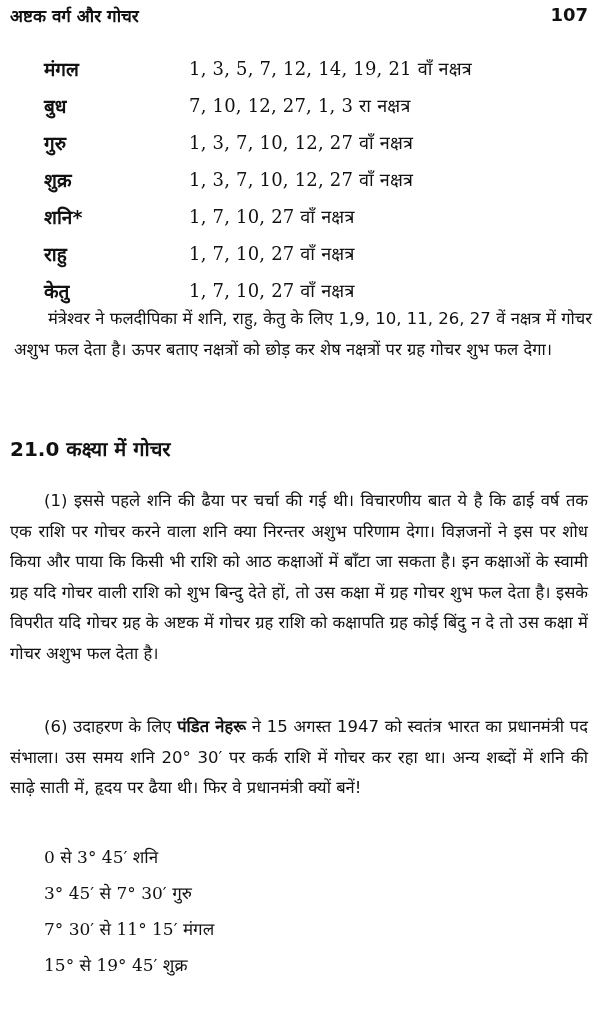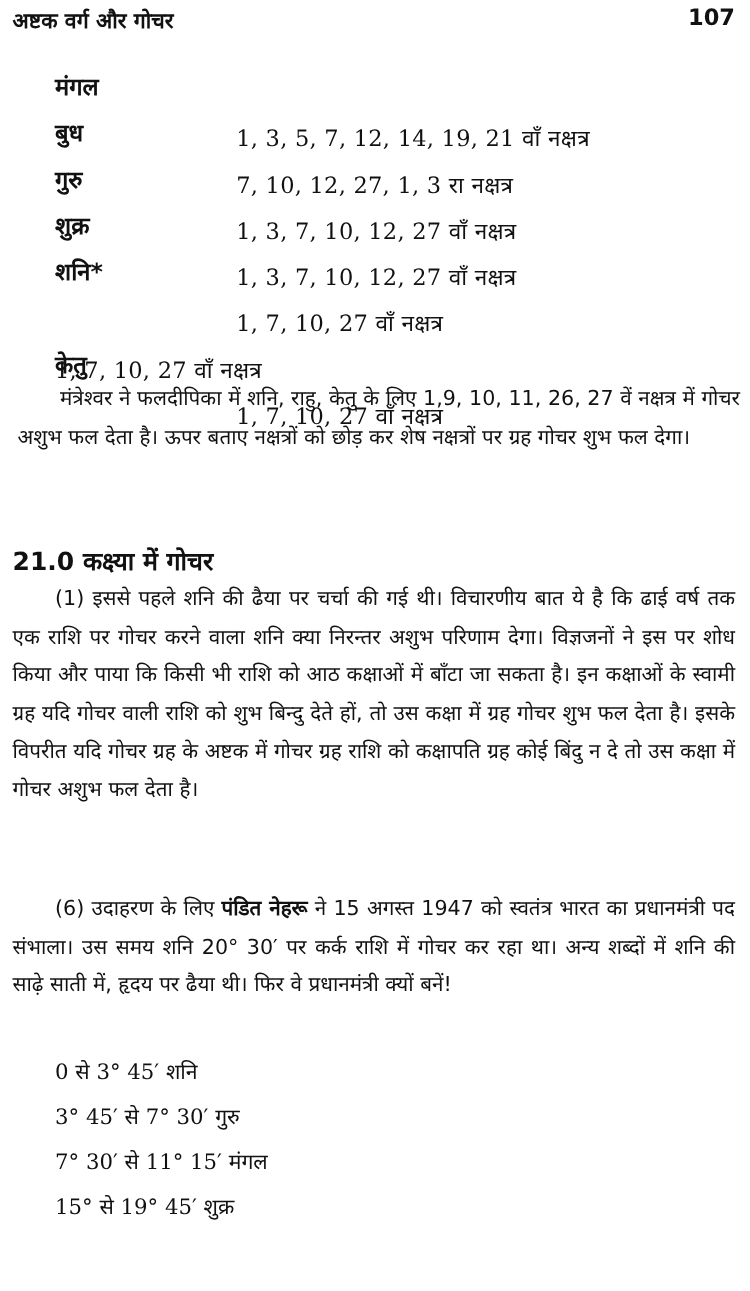--- a/index.html
+++ b/index.html
@@ -14,21 +14,21 @@
     font-family: "DejaVu Sans", "Liberation Sans", sans-serif;
     font-weight:bold; font-size:17px;
   }
   .header .page-no { font-weight:bold; font-size:18px; }
   .nak-table { position:absolute; left:44px; top:56px; width:540px; }
   .nak-row { display:flex; height:37px; align-items:flex-start; }
   .nak-row .planet {
     width:145px; font-family:"DejaVu Sans","Liberation Sans",sans-serif;
     font-weight:bold; font-size:19px;
   }
-  .nak-row .vals { font-size:18px; letter-spacing:0.2px;margin-top:42px; }
+  .nak-row .vals { font-size:18px; letter-spacing:0.2px; }
   .para {
     position:absolute; left:10px; width:578px;
     font-size:16.5px; line-height:30.5px; text-align:justify;
     font-family:"DejaVu Sans","Liberation Sans",sans-serif;
   }
   .para .indent { display:inline-block; width:34px; }
   .section-heading {
     position:absolute; left:10px; top:435px;
     font-family:"DejaVu Sans","Liberation Sans",sans-serif;
     font-weight:bold; font-size:20px;
@@ -60,35 +60,36 @@
   </div>
   <div class="nak-row">
     <span class="planet">शुक्र</span>
     <span class="vals">1, 3, 7, 10, 12, 27 वाँ नक्षत्र</span>
   </div>
   <div class="nak-row">
     <span class="planet">शनि*</span>
     <span class="vals">1, 7, 10, 27 वाँ नक्षत्र</span>
   </div>
   <div class="nak-row">
+    <span class="planet">राहु</span>
     <span class="vals">1, 7, 10, 27 वाँ नक्षत्र</span>
   </div>
   <div class="nak-row">
     <span class="planet">केतु</span>
     <span class="vals">1, 7, 10, 27 वाँ नक्षत्र</span>
   </div>
 </div>
 
 <p class="para" style="top:300px;margin:4px;">
   <span class="indent"></span><span>मंत्रेश्वर ने फलदीपिका में शनि, राहु, केतु के लिए 1,9, 10, 11, 26, 27 वें नक्षत्र में गोचर अशुभ फल देता है। ऊपर बताए नक्षत्रों को छोड़ कर शेष नक्षत्रों पर ग्रह गोचर शुभ फल देगा।</span>
 </p>
 
 <div class="section-heading">21.0 कक्ष्या में गोचर</div>
 
-<p class="para" style="top:464px;margin:0;">
+<p class="para" style="top:486px;margin:0;">
   <span class="indent"></span><span>(1) इससे पहले शनि की ढैया पर चर्चा की गई थी। विचारणीय बात ये है कि ढाई वर्ष तक एक राशि पर गोचर करने वाला शनि क्या निरन्तर अशुभ परिणाम देगा। विज्ञजनों ने इस पर शोध किया और पाया कि किसी भी राशि को आठ कक्षाओं में बाँटा जा सकता है। इन कक्षाओं के स्वामी ग्रह यदि गोचर वाली राशि को शुभ बिन्दु देते हों, तो उस कक्षा में ग्रह गोचर शुभ फल देता है। इसके विपरीत यदि गोचर ग्रह के अष्टक में गोचर ग्रह राशि को कक्षापति ग्रह कोई बिंदु न दे तो उस कक्षा में गोचर अशुभ फल देता है।</span>
 </p>
 
 <p class="para" style="top:712px;margin:0;">
   <span class="indent"></span><span>(6) उदाहरण के लिए </span><span class="bold">पंडित नेहरू</span><span> ने 15 अगस्त 1947 को स्वतंत्र भारत का प्रधानमंत्री पद संभाला। उस समय शनि 20° 30′ पर कर्क राशि में गोचर कर रहा था। अन्य शब्दों में शनि की साढ़े साती में, हृदय पर ढैया थी। फिर वे प्रधानमंत्री क्यों बनें!</span>
 </p>
 
 <div class="deg-list">
   <div class="deg-row">0 से 3° 45′ शनि</div>
   <div class="deg-row">3° 45′ से 7° 30′ गुरु</div>

